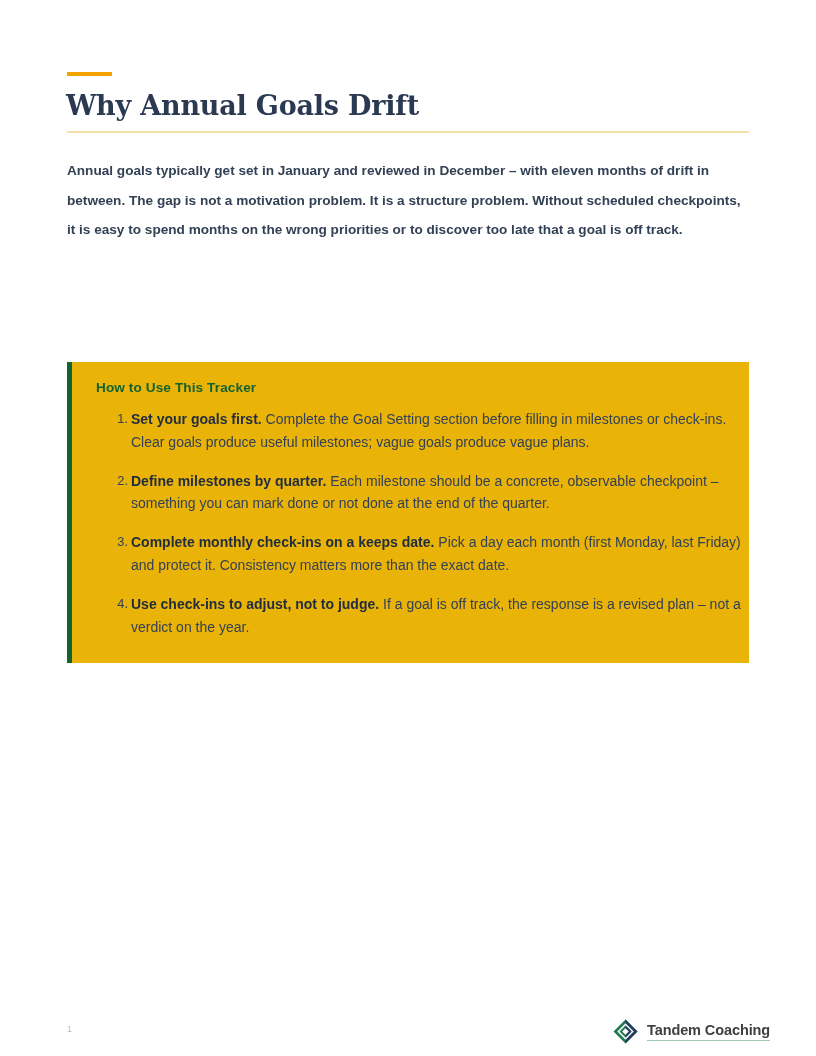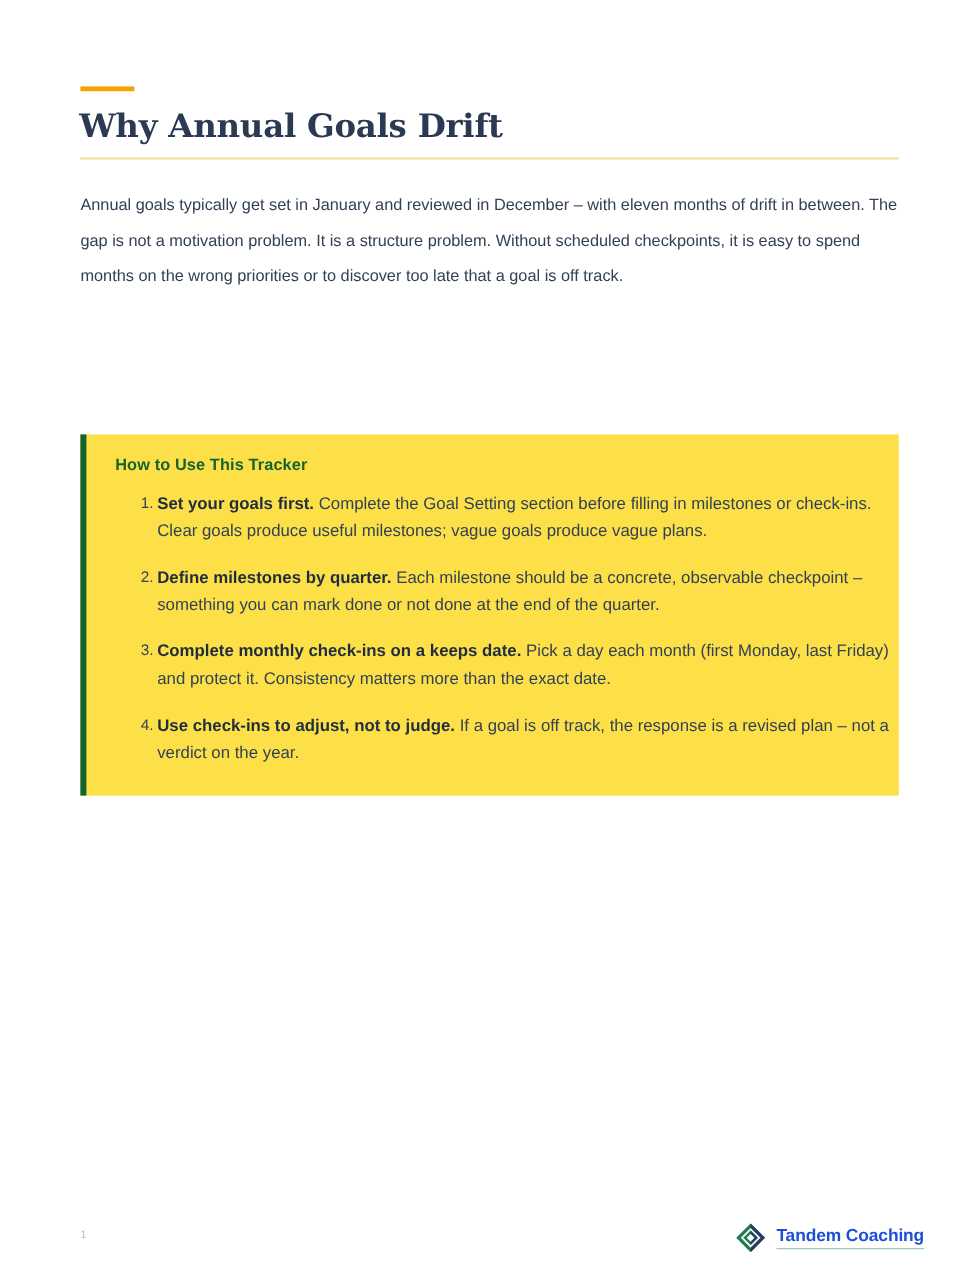--- a/index.html
+++ b/index.html
@@ -55,38 +55,39 @@
     height: 2px;
     background: #f7dfa8;
   }
 
   
   .intro {
     position: absolute;
     left: 67px;
     top: 141px;
     width: 684px;
+    font-weight: bold;
   }
   .para {
     margin: 0 0 18px 0;
     font-size: 13.6px;
     line-height: 29.5px;
     color: #334155;
     font-family: "Liberation Sans", sans-serif;
   }
   .para:last-child { margin-bottom: 0; }
 
   
   .callout {
     position: absolute;
     left: 67px;
     top: 347px;
     width: 682px;
     height: 301px;
-    background: #fde047;
+    background: #eab308;
     border-left: 5px solid #14632e;
     box-sizing: border-box;
   }
   .callout-title {
     margin: 0;
     position: absolute;
     left: 24px;
     top: 18px;
     font-size: 13.6px;
     font-weight: bold;
@@ -148,21 +149,21 @@
   }
   .logo-mark {
     width: 25px;
     height: 25px;
     flex: 0 0 25px;
     display: block;
   }
   .logo-word {
     font-size: 14.5px;
     font-weight: bold;
-    color: #1d4ed8;
+    color: #404040;
     letter-spacing: -0.1px;
     border-bottom: 1.5px solid #9fc8b0;
     padding-bottom: 1px;
     line-height: 17px;
     font-family: "Liberation Sans", sans-serif;
   }
 </style>
 </head>
 <body>
 

